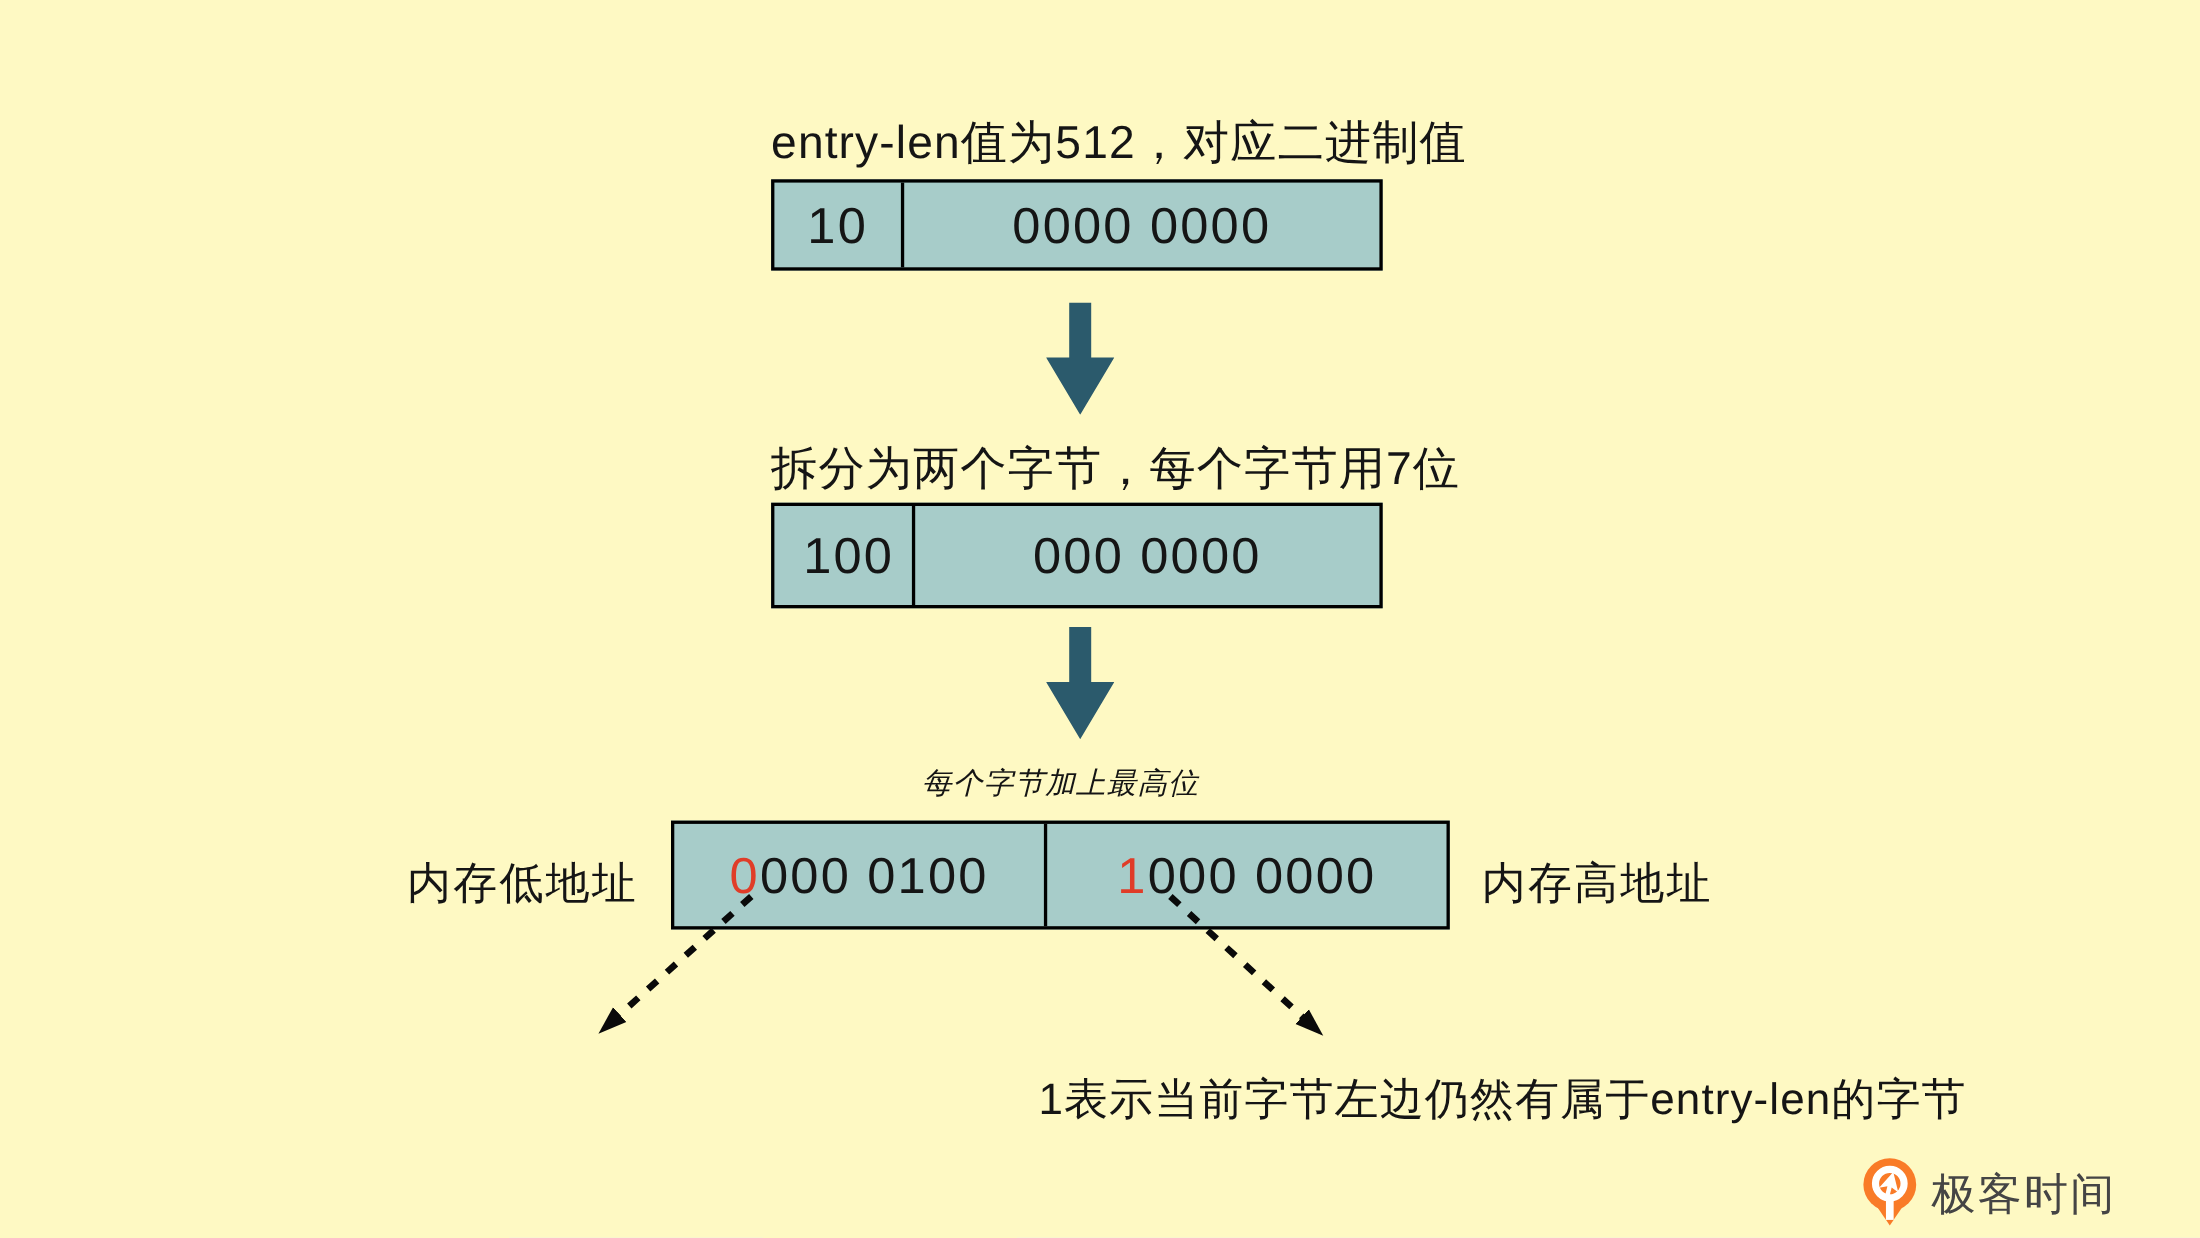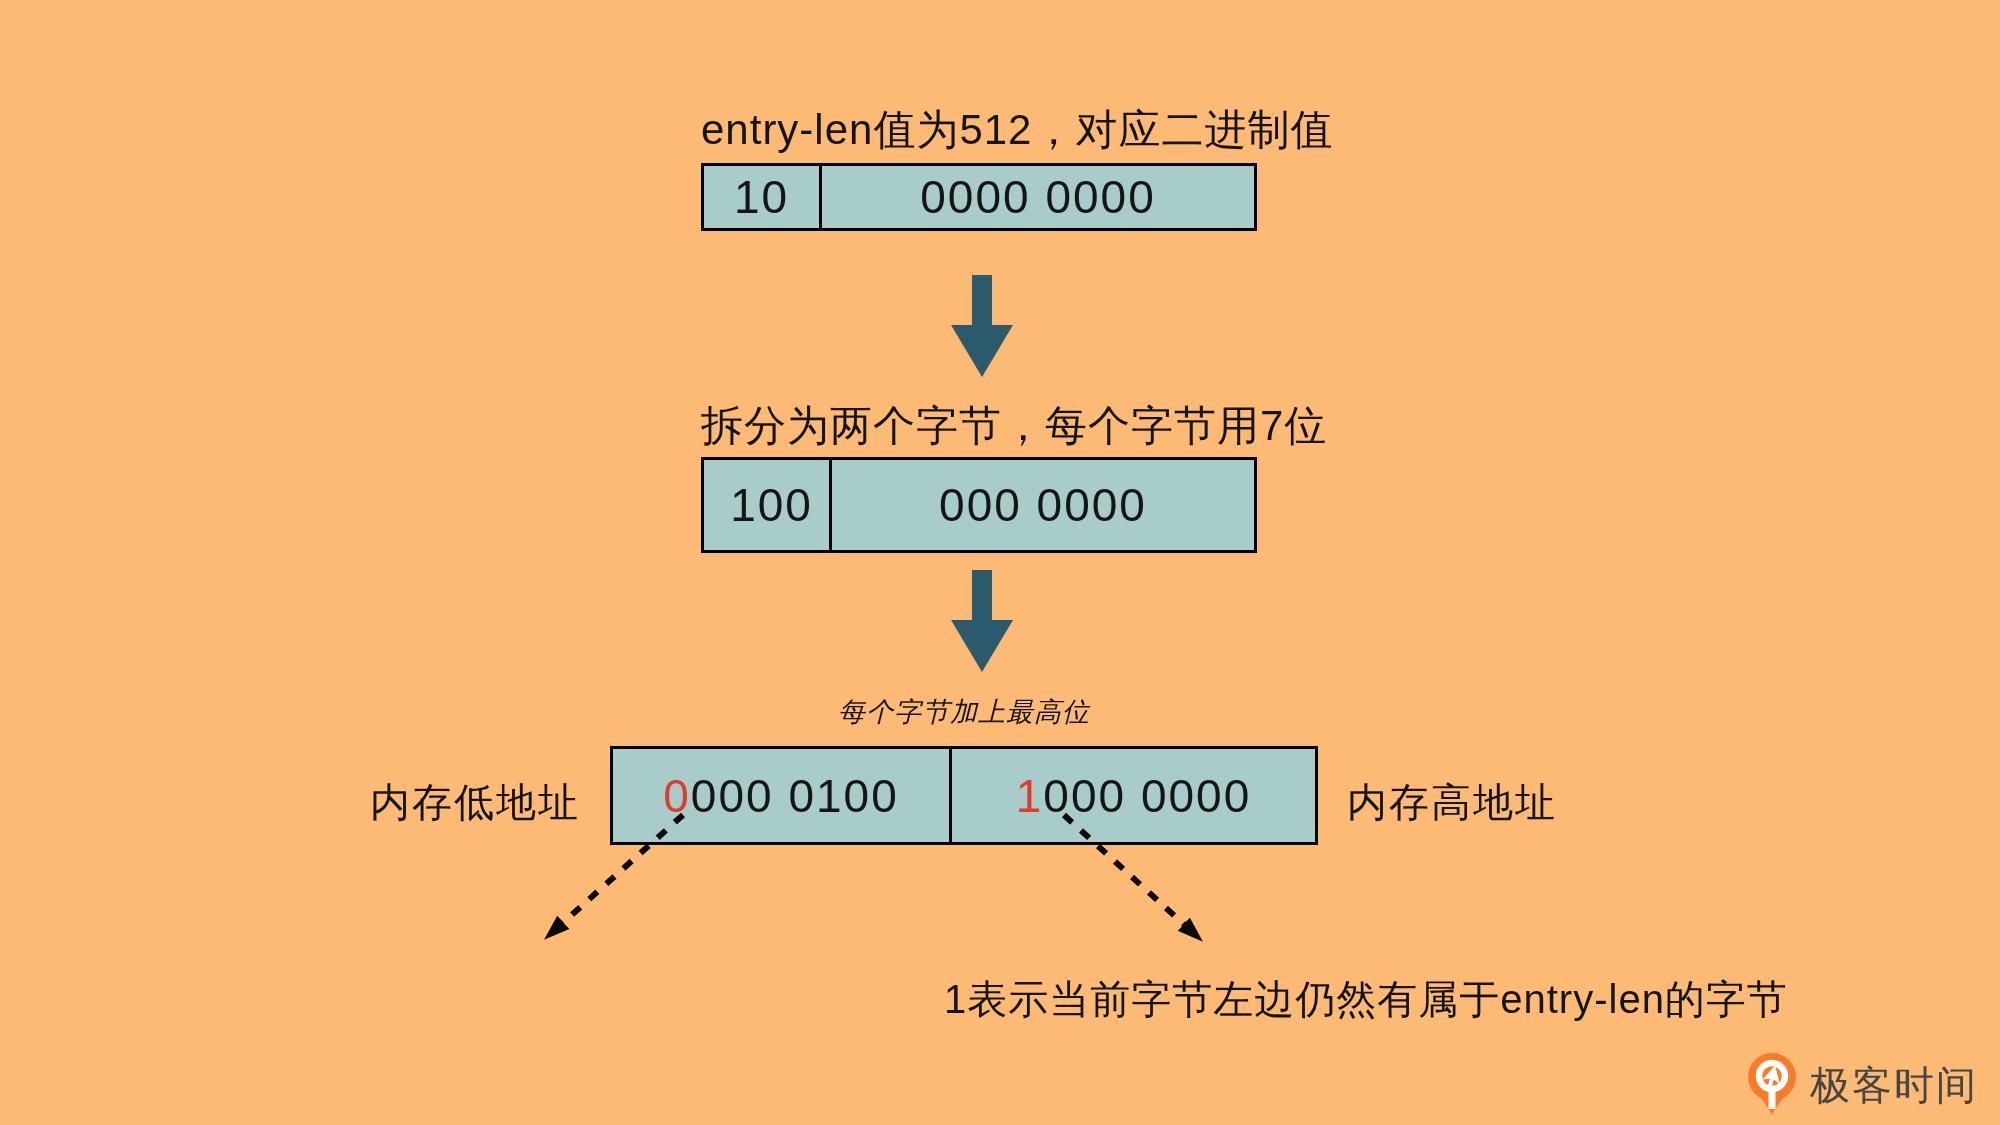--- a/index.html
+++ b/index.html
@@ -3,21 +3,21 @@
 <meta charset="utf-8">
 <style>
   html,body { margin:0; padding:0; }
   body {
     font-family: "Liberation Sans", "DejaVu Sans", sans-serif;
     background:#e9ebee;
   }
   .canvas {
     position:relative;
     width:2000px; height:1125px;
-    background:#fdba74;
+    background:#fef9c3;
     overflow:hidden;
     color:#151515;
   }
   .step-title {
     position:absolute;
     text-align:center;
     font-size:42px;
     letter-spacing:1px;
     white-space:nowrap;
   }
@@ -65,21 +65,21 @@
     white-space:nowrap;
   }
 </style>
 </head>
 <body>
 
 <div class="canvas">
 
   <div class="step-title" style="left:701px; width:556px; top:102px;">entry-len值为512，对应二进制值</div>
 
-  <div class="byte-box" style="left:701px; top:163px; width:556px; height:68px;">
+  <div class="byte-box" style="left:701px; top:163px; width:556px; height:83px;">
     <div class="cell" style="width:115px;">10</div>
     <div class="cell grow">0000 0000</div>
   </div>
 
   <div class="arrow-wrap" style="left:951px; top:275px;">
     <svg width="62" height="102" viewBox="0 0 62 102">
       <polygon points="21,0 41,0 41,50 62,50 31,102 0,50 21,50" fill="#2b5a6c"></polygon>
     </svg>
   </div>
 
@@ -124,21 +124,21 @@
         <marker id="ah-r" markerUnits="userSpaceOnUse" markerWidth="28" markerHeight="24" refX="22" refY="11" orient="auto">
           <polygon points="0,2 26,11 0,20" fill="#0a0a0a"></polygon>
         </marker>
       </defs>
       <line x1="14" y1="10" x2="150" y2="134" stroke="#0a0a0a" stroke-width="6" stroke-dasharray="11 12" marker-end="url(#ah-r)"></line>
     </svg>
   </div>
 
   <div class="annotation" style="left:944px; top:972px;text-align:right;">1表示当前字节左边仍然有属于entry-len的字节</div>
 
-  <div class="brand" style="left:1746px; top:1052px;">
+  <div class="brand" style="left:1692px; top:1052px;">
     <span style="display:inline-block; line-height:0;">
       <svg width="52" height="66" viewBox="0 0 52 66">
         <circle cx="26" cy="25" r="24" fill="#f97b28"></circle>
         <polygon points="13,43 39,43 26,62" fill="#f97b28"></polygon>
         <circle cx="26" cy="24" r="13" stroke="#ffffff" stroke-width="6.5" fill="none"></circle>
         <rect x="22.5" y="36" width="7" height="21" fill="#ffffff"></rect>
         <polygon points="26,13 35,30 28,27 28,40 24,40 24,27 17,30" fill="#ffffff" transform="rotate(14 26 26)"></polygon>
       </svg>
     </span>
     <span class="brand-text" style="margin-left:12px;">极客时间</span>

